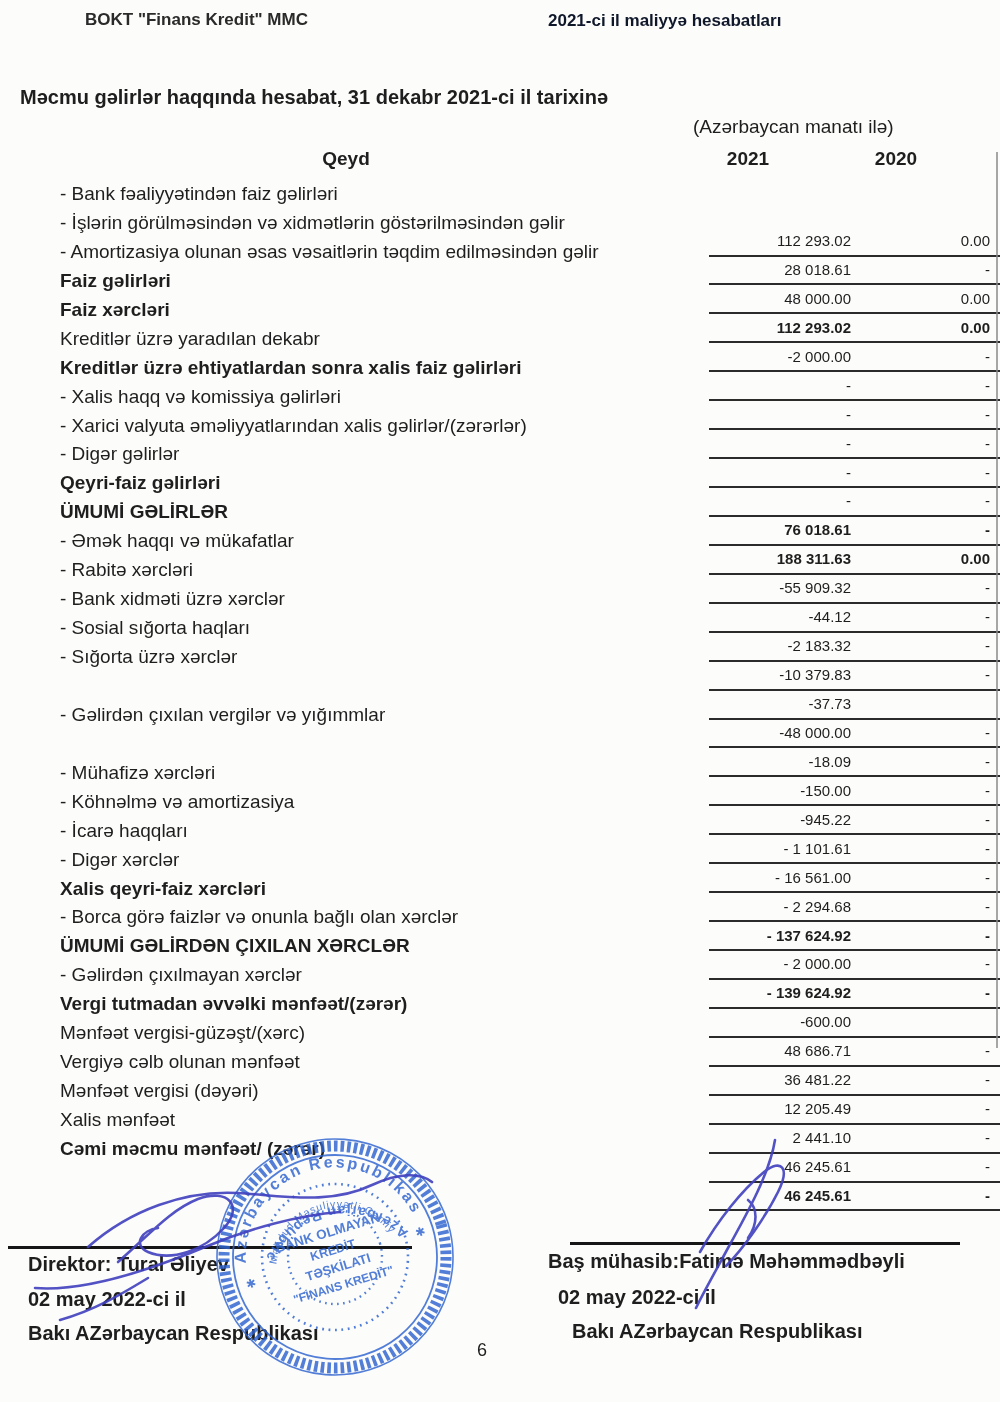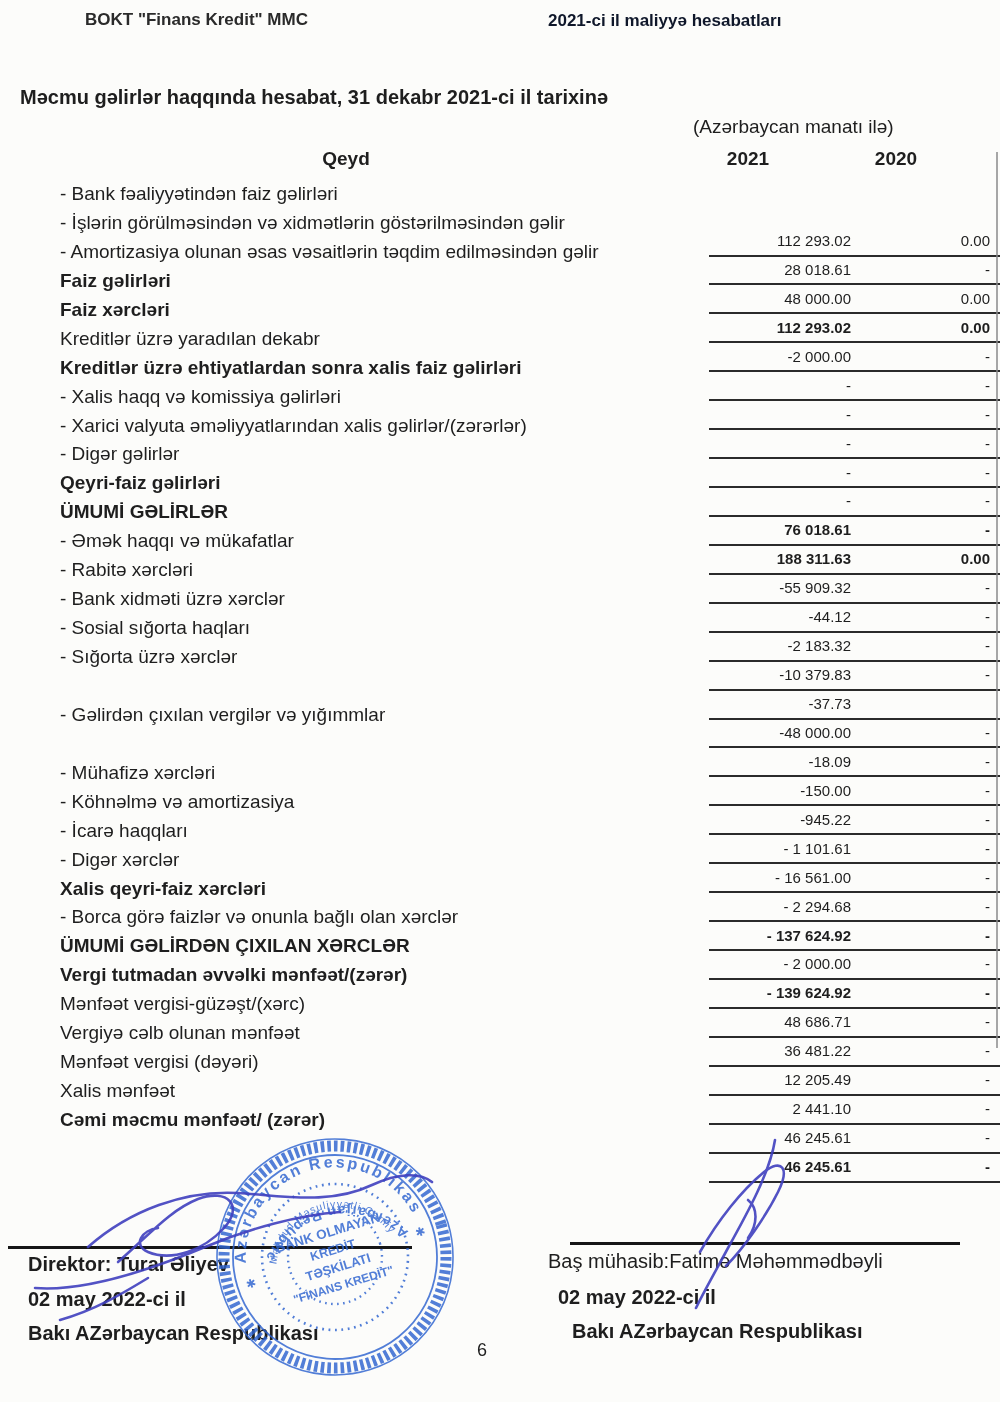--- a/index.html
+++ b/index.html
@@ -28,21 +28,21 @@
   .v1{width:151px;text-align:right;padding-right:9px;box-sizing:border-box;}
   .v2{flex:1;text-align:right;padding-right:10px;box-sizing:border-box;}
   .right-rule{left:996px;top:152px;width:2px;height:896px;background:#8a8a8a;opacity:.75;}
   
   .sig-line{position:absolute;height:2.6px;background:#161616;}
   .sig-line-left{left:8px;top:1246px;width:404px;}
   .sig-line-right{left:570px;top:1242px;width:390px;}
   .sig-name-l{left:28px;top:1253px;font-size:20px;font-weight:700;}
   .sig-date-l{left:28px;top:1288px;font-size:20px;font-weight:700;}
   .sig-place-l{left:28px;top:1322px;font-size:20px;font-weight:700;}
-  .sig-name-r{left:548px;top:1250px;font-size:20px;font-weight:400;}
+  .sig-name-r{left:548px;top:1250px;font-size:20px;font-weight:700;}
   .sig-date-r{left:558px;top:1286px;font-size:20px;font-weight:700;}
   .sig-place-r{left:572px;top:1320px;font-size:20px;font-weight:700;}
   .page-num{left:477px;top:1340px;font-size:18px;}
   svg.overlay{position:absolute;left:0;top:0;pointer-events:none;}
 </style>
 </head>
 <body>
 
 <div class="page">
 
@@ -235,20 +235,27 @@
         <div class="vals">
           <span class="v1">- 2 000.00</span>
           <span class="v2">-</span>
         </div>
       </div>
       <div class="row">
         <div class="lbl b">ÜMUMİ GƏLİRDƏN ÇIXILAN XƏRCLƏR</div>
         <div class="vals b">
           <span class="v1">- 139 624.92</span>
           <span class="v2">-</span>
+        </div>
+      </div>
+      <div class="row">
+        <div class="lbl">- Gəlirdən çıxılmayan xərclər</div>
+        <div class="vals">
+          <span class="v1">-600.00</span>
+          <span class="v2"></span>
         </div>
       </div>
       <div class="row">
         <div class="lbl b">Vergi tutmadan əvvəlki mənfəət/(zərər)</div>
         <div class="vals">
           <span class="v1">48 686.71</span>
           <span class="v2">-</span>
         </div>
       </div>
       <div class="row">

